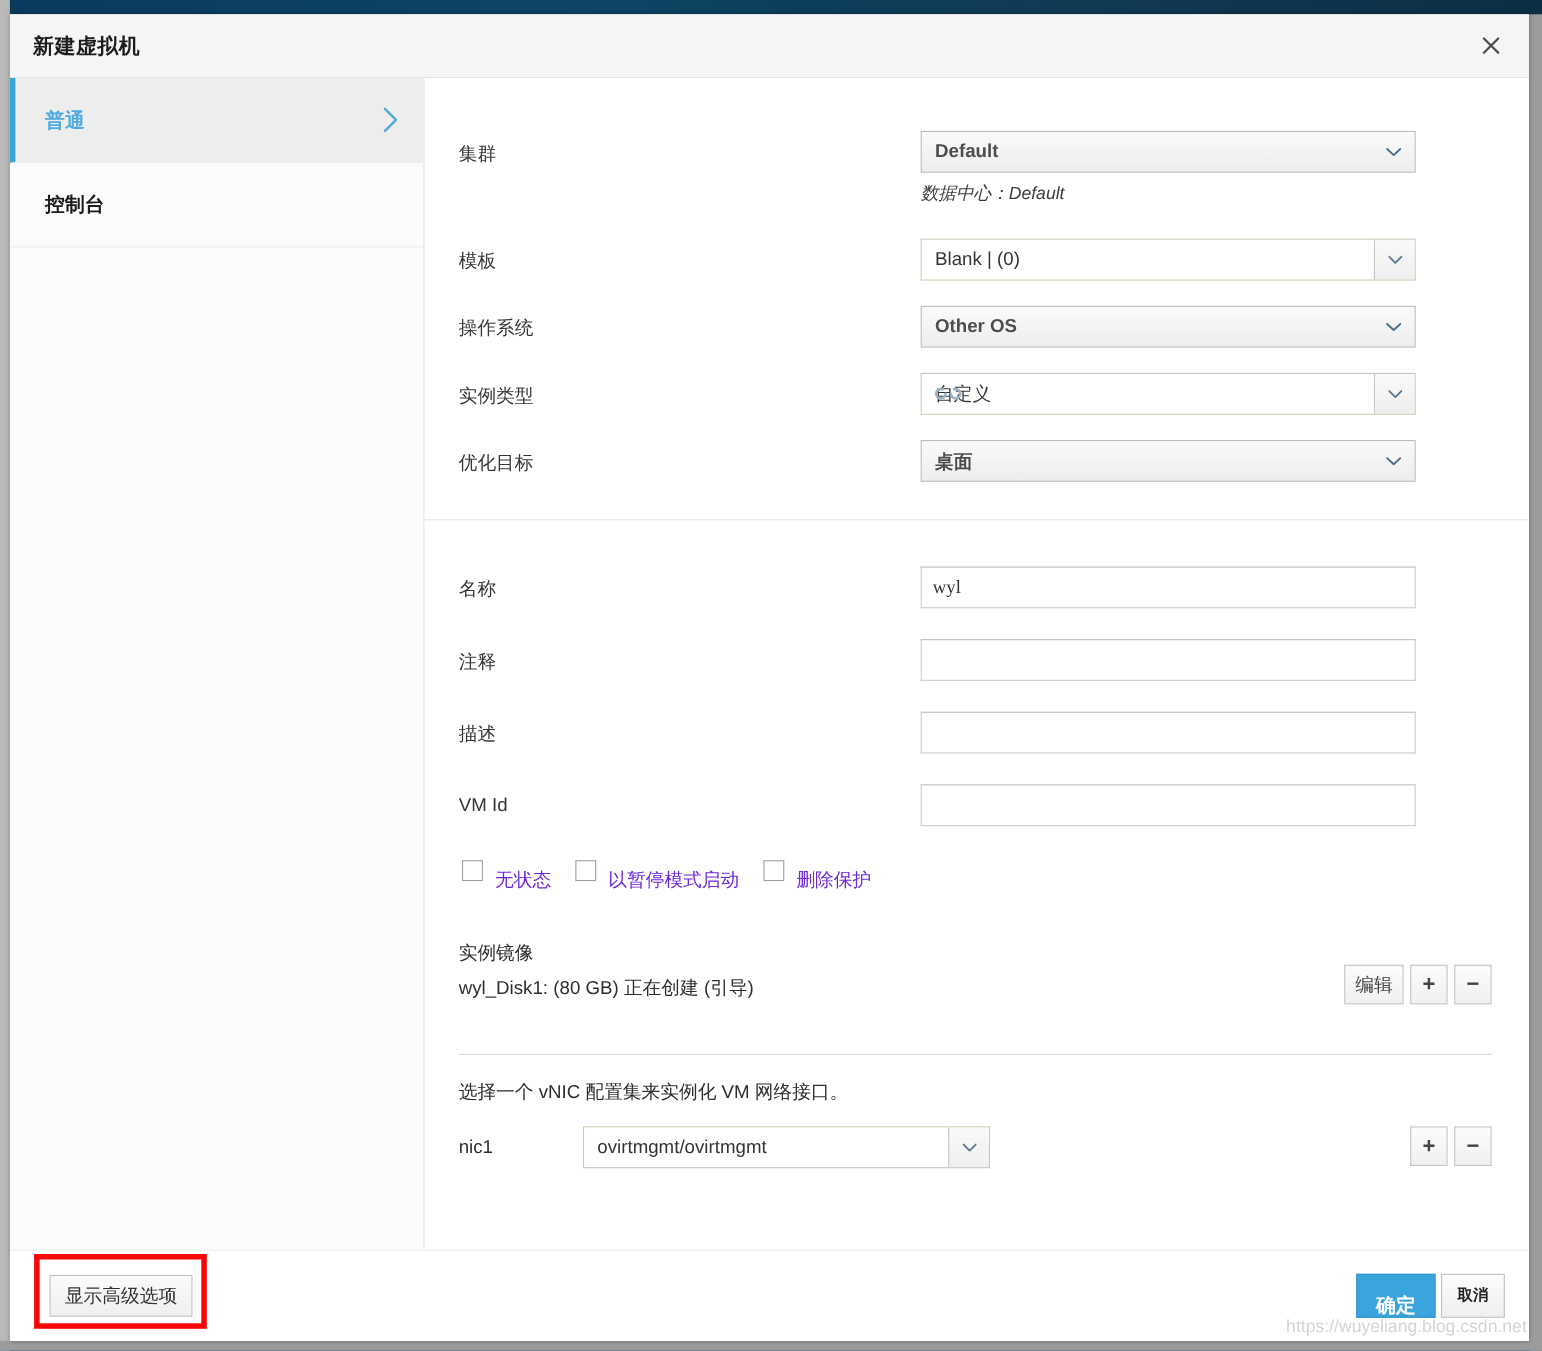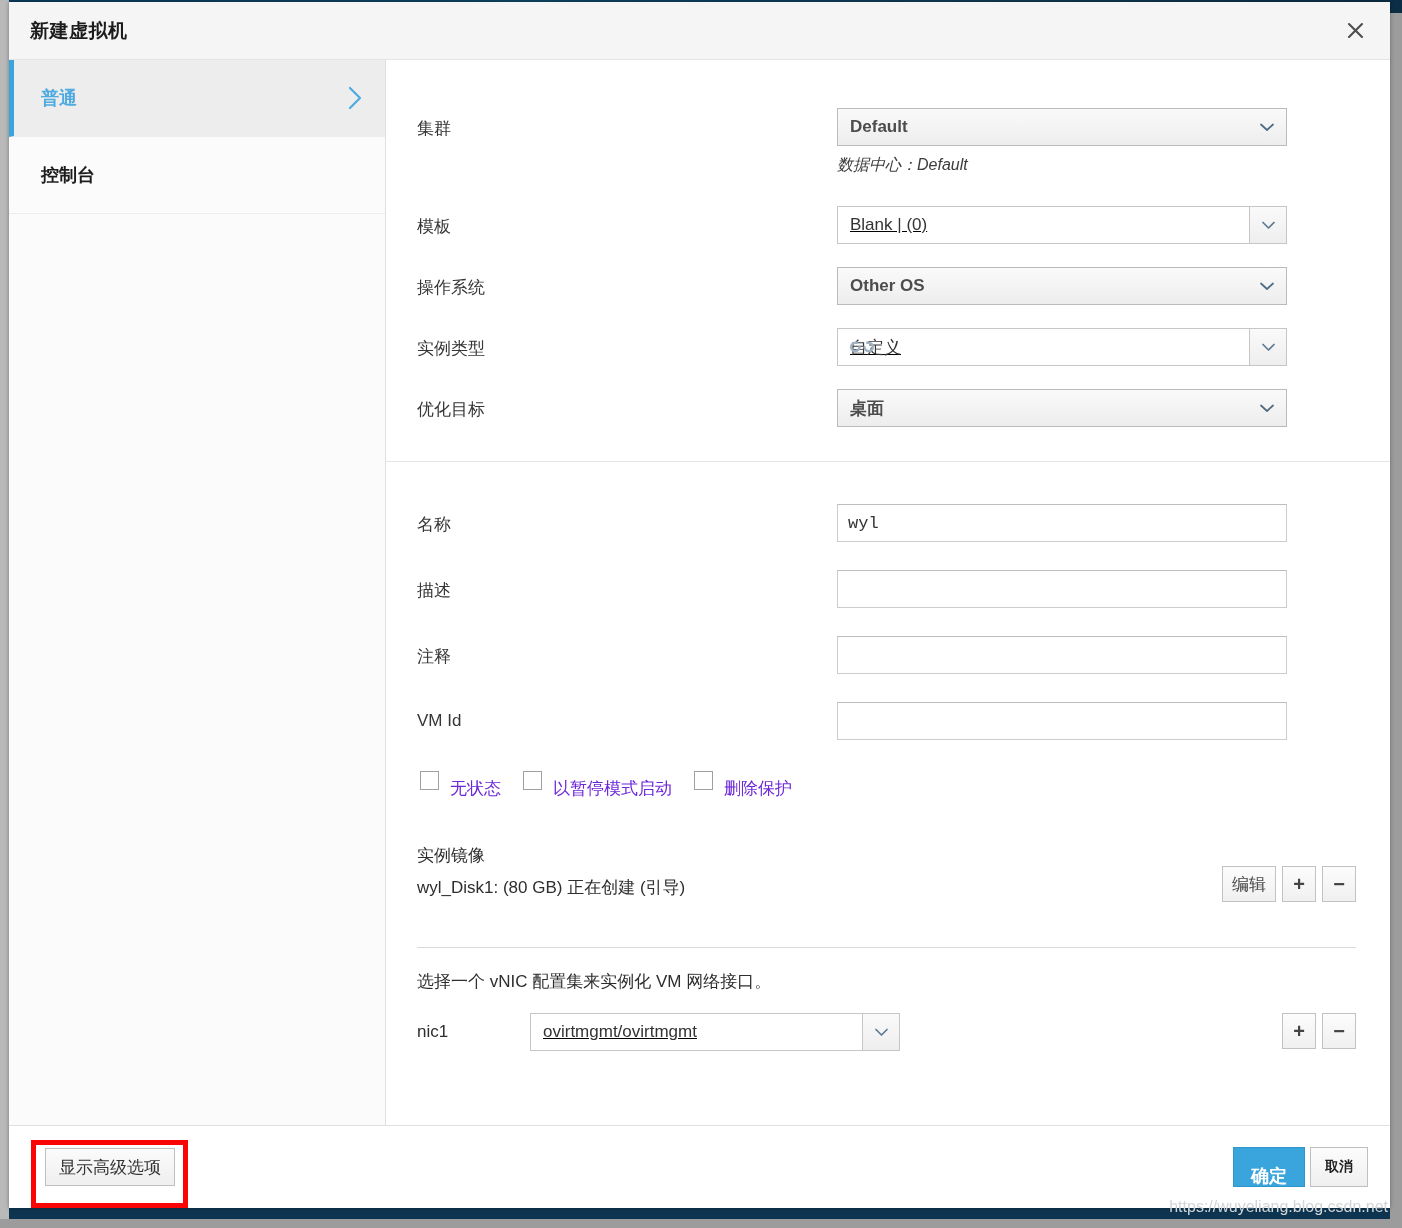--- a/index.html
+++ b/index.html
@@ -29,21 +29,21 @@
     background: #9c9c9c;
   }
   #bg-bottom {
     position: absolute; left: 0; bottom: 0; width: 1402px; height: 9px;
     background: #9c9c9c;
   }
 
   
   #dialog {
     position: absolute;
-    left: 9px; top: 2px;
+    left: 9px; top: 13px;
     width: 1381px; height: 1206px;
     background: #ffffff;
     display: flex;
     flex-direction: column;
     box-shadow: 0 0 4px rgba(0,0,0,.35);
   }
 
   
   #dlg-header {
     height: 58px;
@@ -165,21 +165,20 @@
   }
   .dd-grey .cv { color:#595959; }
 
   
   .dd-split {
     height: 38px;
     display: flex;
     border: 1px solid #c6c6c6;
     background: #fef9c3;
     cursor: pointer;
-    text-decoration: underline;
   }
   .dd-split .txt {
     flex: 1 1 auto;
     display: flex; align-items: center;
     padding-left: 12px;
     font-size: 17px;
     color: #333;
     background: #fff;
   }
   .dd-split .btn {
@@ -199,21 +198,21 @@
 
   .txtinput {
     width: 100%;
     height: 38px;
     border: 1px solid #ccc;
     border-top-color: #bdbdbd;
     font-size: 17px;
     color: #333;
     padding: 0 10px;
     background: #fff;
-    font-family: Liberation Mono, monospace;
+    font-family: Liberation Serif, serif;
   }
 
   .link-icon {
     position: absolute;
     left: 432px;
     top: 9px;
     width: 26px; height: 20px;
   }
 
   
@@ -480,28 +479,28 @@
       <div class="form-section second">
 
         <div class="row" style="margin-bottom:28px">
           <div class="lbl">名称</div>
           <div class="ctl">
             <input class="txtinput" type="text" value="wyl" style="">
           </div>
         </div>
 
         <div class="row" style="margin-bottom:28px">
+          <div class="lbl">注释</div>
+          <div class="ctl">
+            <input class="txtinput" type="text" value="" style="">
+          </div>
+        </div>
+
+        <div class="row" style="margin-bottom:28px">
           <div class="lbl">描述</div>
-          <div class="ctl">
-            <input class="txtinput" type="text" value="" style="">
-          </div>
-        </div>
-
-        <div class="row" style="margin-bottom:28px">
-          <div class="lbl">注释</div>
           <div class="ctl">
             <input class="txtinput" type="text" value="" style="">
           </div>
         </div>
 
         <div class="row" style="margin-bottom:0">
           <div class="lbl">VM Id</div>
           <div class="ctl">
             <input class="txtinput" type="text" value="" style="">
           </div>

